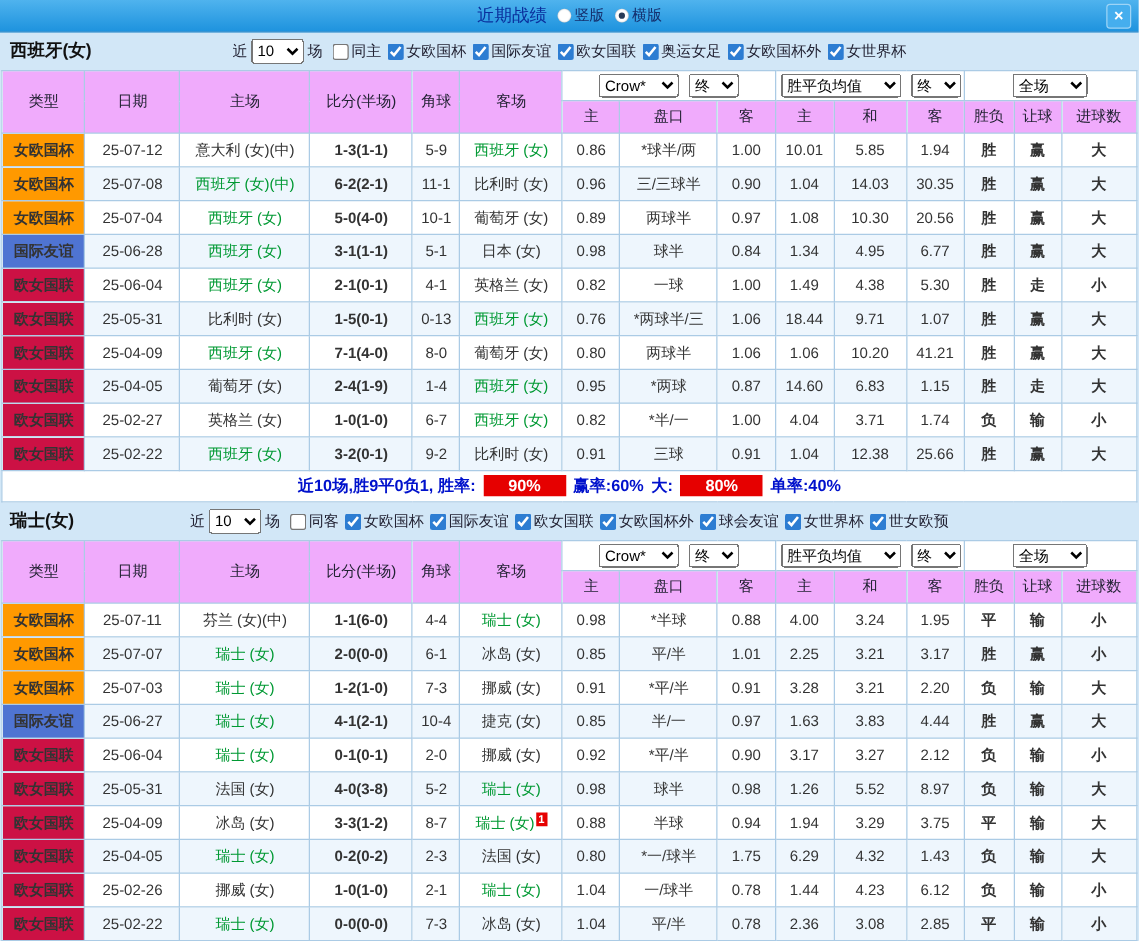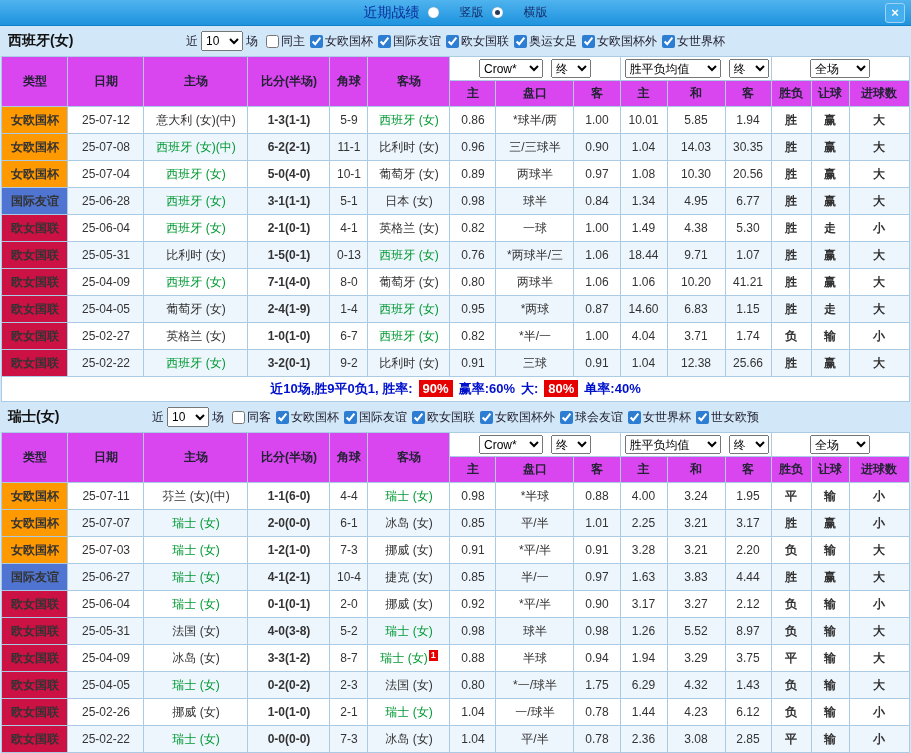--- a/index.html
+++ b/index.html
@@ -3,55 +3,55 @@
 <meta charset="utf-8">
 <style>
   *{margin:0;padding:0;box-sizing:border-box}
   html,body{width:911px;height:753px;overflow:hidden}
   body{background:#d2e7f7;font-family:"Liberation Sans","DejaVu Sans",sans-serif;position:relative}
 
   
   .titlebar{height:26px;background:linear-gradient(#4fb3ee,#1e93de);display:flex;align-items:center;position:relative;border-bottom:1px solid #1480c8}
   .tb-center{flex:1;display:flex;justify-content:center;align-items:center;gap:8px}
   .tb-title{font-size:14px;font-weight:normal;color:#0a2f9c}
-  .tb-radio{display:inline-flex;align-items:center;gap:21px;cursor:pointer}
+  .tb-radio{display:inline-flex;align-items:center;gap:3px;cursor:pointer}
   .radio{width:11px;height:11px;border-radius:50%;background:#fff;display:inline-block;position:relative;box-shadow:inset 0 0 1px #678}
   .radio.checked::after{content:"";position:absolute;left:3px;top:3px;width:5px;height:5px;border-radius:50%;background:#273a57}
   .tb-label{font-size:12px;color:#15306e}
   .close-btn{position:absolute;right:6px;top:3px;width:20px;height:20px;background:#45aeee;border:1px solid #9dd4f6;border-radius:3px;color:#fff;font-size:13px;font-weight:bold;text-align:center;line-height:17px;cursor:pointer}
 
   
   .section-head{height:30px;position:relative;display:flex;align-items:center}
   .team-title{position:absolute;left:8px;font-size:14px;font-weight:bold;color:#111}
   .filter-row{margin:0 auto;display:flex;align-items:center;gap:3px;font-size:12px;color:#223}
   .filter-row select{font-size:12px;height:20px}
   .cb-host{display:inline-flex;align-items:center}
   .cb-host label{display:inline-flex;align-items:center;gap:2px;margin-left:5px;cursor:pointer;white-space:nowrap}
   .cb-host input{width:13px;height:13px;margin:0;accent-color:#2d7dd2}
 
   
   table.results{width:907px;margin:0 auto;border-collapse:collapse;table-layout:fixed;background:#fff;font-size:12px;border:1px solid #8ab6d9}
   .results th,.results td{border:1px solid #abcbe5;text-align:center;white-space:nowrap;overflow:hidden;padding:0}
-  .results thead th{background:#d946ef;color:#223;font-weight:bold;height:26px}
+  .results thead th{background:#f0abfc;color:#223;font-weight:normal;height:26px}
   .results thead th.ctrl{background:#fff;height:24px;font-weight:normal}
   .ctrl select{font-size:12px;height:19px;margin:0 4px}
   .results tbody td{height:27px;color:#333}
   .results tbody tr:nth-child(even) td{background:#eef6fd}
   td.type-badge{color:#fff;font-weight:bold}
   td.team{color:var(--opp)}
   td.team.focus{color:var(--focus)}
   td.score{color:var(--score);font-weight:bold}
   td.odds{color:var(--odds)}
   td.res-r{color:var(--win);font-weight:bold}
   td.res-g{color:var(--lose);font-weight:bold}
   sup.card{display:inline-block;background:var(--chipbg);color:#fff;font-size:9px;line-height:11px;padding:0 2px;margin-left:1px;vertical-align:top;font-weight:bold}
   tr.summary-row td{background:#fff !important;height:25px;font-size:13px;font-weight:bold}
   tr.summary-row span{margin:0 3px}
   tr.summary-row .sum-text{color:var(--sumtext)}
-  tr.summary-row .chip{background:var(--chipbg);color:#fff;padding:1px 4px}
+  tr.summary-row .chip{background:var(--chipbg);color:#fff;padding:1px 20px}
 </style>
 </head>
 <body>
 
 <div class="titlebar">
   <div class="tb-center">
     <span class="tb-title">近期战绩</span>
     <span class="tb-radio">
       <span class="radio"></span>
       <span class="tb-label">竖版</span>

